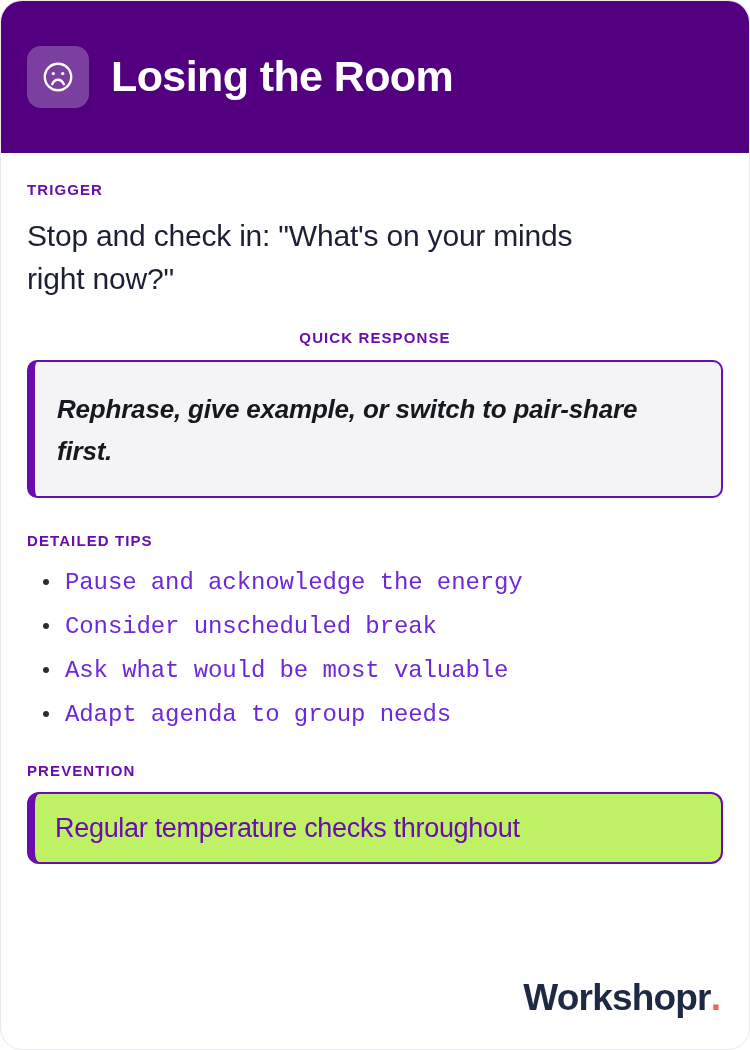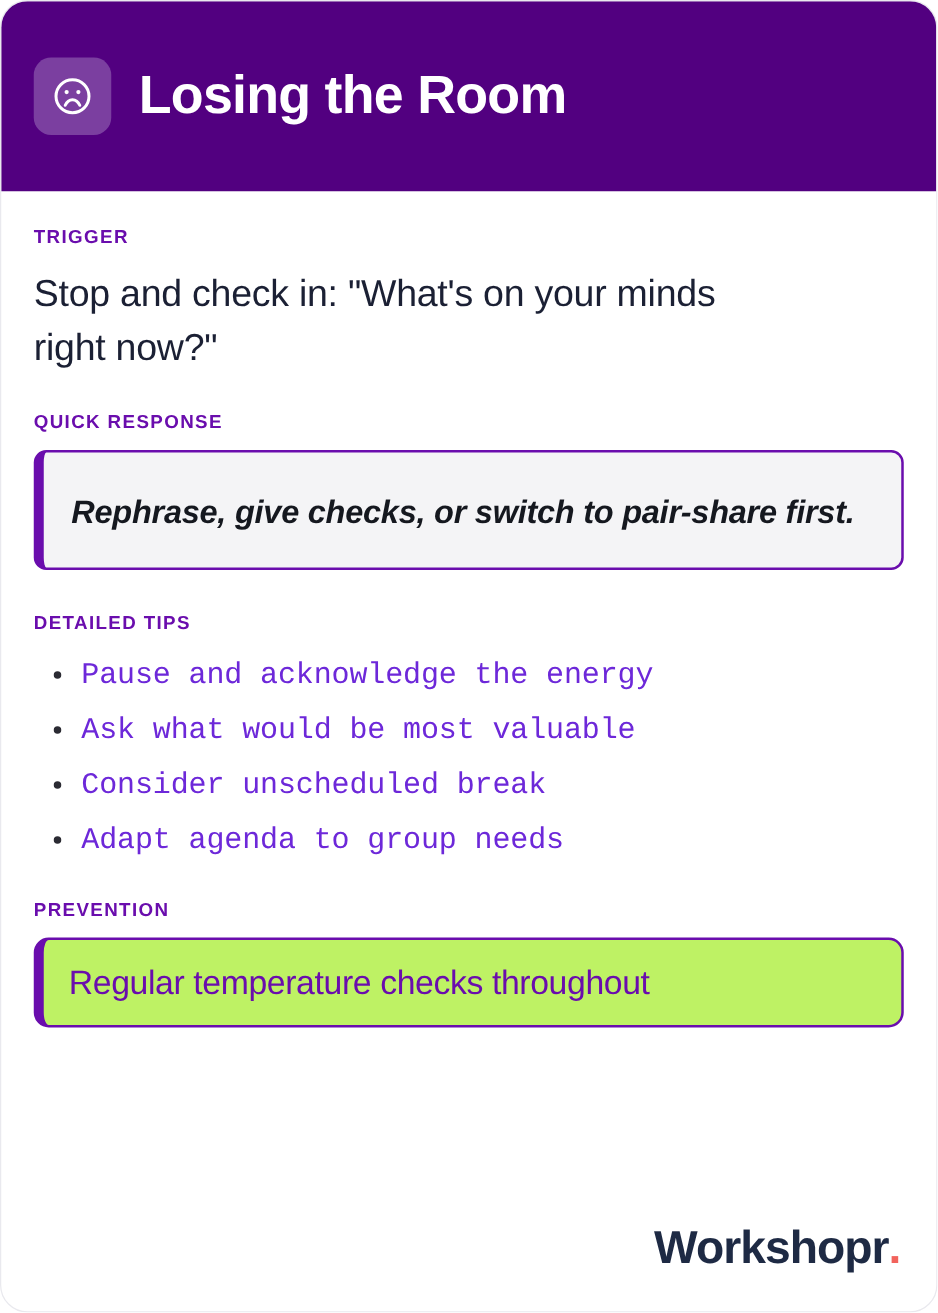--- a/index.html
+++ b/index.html
@@ -76,21 +76,21 @@
 
   .trigger-text {
     margin-top: 17px;
     color: #1B2034;
     font-size: 30px;
     line-height: 1.43;
     letter-spacing: -0.2px;
     max-width: 590px;
   }
 
-  .quick-label { margin-top: 28px; }
+  .quick-label { margin-top: 28px; text-align: center; }
 
   .quick-box {
     margin-top: 14px;
     background: #F4F4F6;
     border: 2px solid #6A0DAD;
     border-left: 8px solid #6A0DAD;
     border-radius: 10px;
     padding: 26px 24px 24px 22px;
     box-sizing: border-box;
     width: 880px;
@@ -188,28 +188,28 @@
     <div class="header-title">Losing the Room</div>
   </div>
 
   <div class="card-body">
 
     <div class="section-label trigger-label">TRIGGER</div>
     <div class="trigger-text">Stop and check in: "What's on your minds right now?"</div>
 
     <div class="section-label quick-label">QUICK RESPONSE</div>
     <div class="quick-box">
-      <div class="quick-text">Rephrase, give checks, or switch to pair-share first.</div>
+      <div class="quick-text">Rephrase, give example, or switch to pair-share first.</div>
     </div>
 
     <div class="section-label tips-label">DETAILED TIPS</div>
     <ul class="tips-list">
       <li>Pause and acknowledge the energy</li>
+      <li>Consider unscheduled break</li>
       <li>Ask what would be most valuable</li>
-      <li>Consider unscheduled break</li>
       <li>Adapt agenda to group needs</li>
     </ul>
 
     <div class="section-label prevention-label">PREVENTION</div>
     <div class="prevention-box">
       <div class="prevention-text">Regular temperature checks throughout</div>
     </div>
 
   </div>
 

